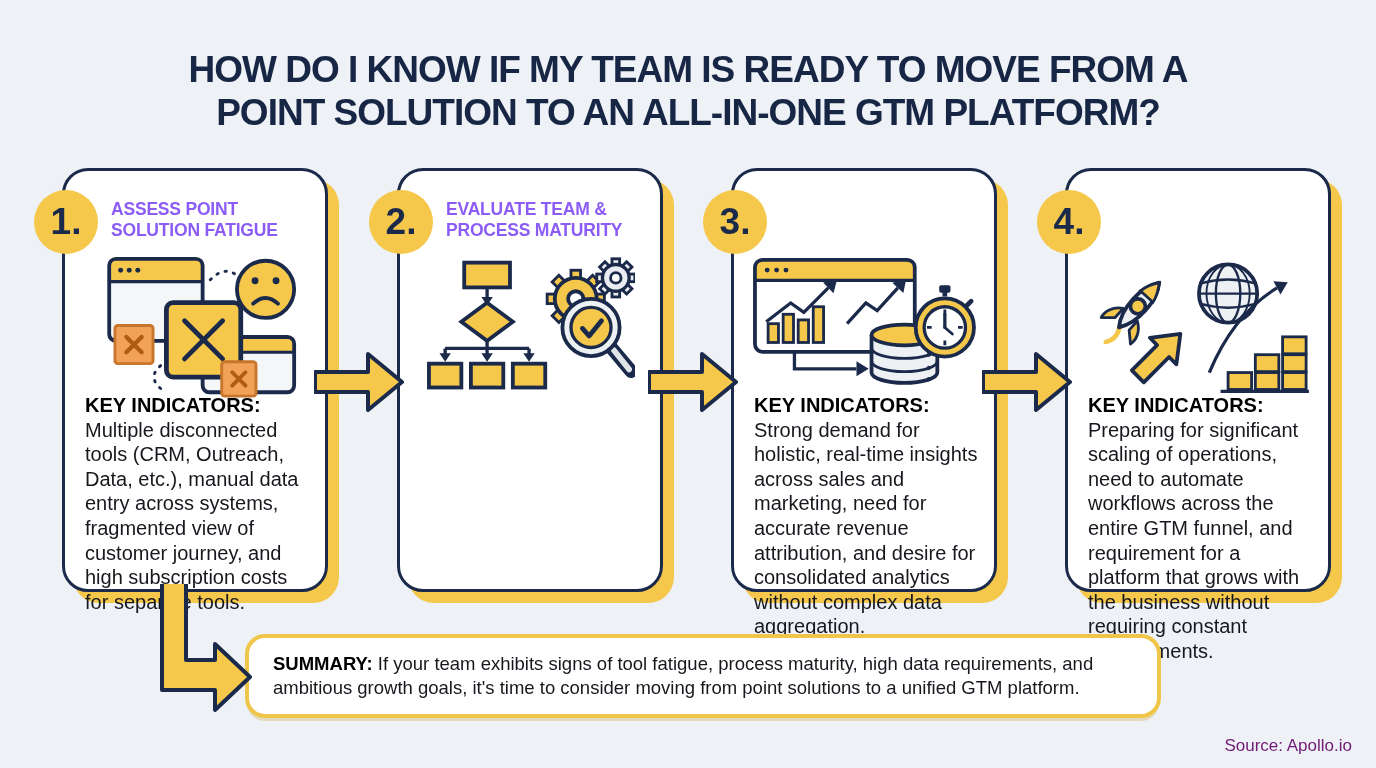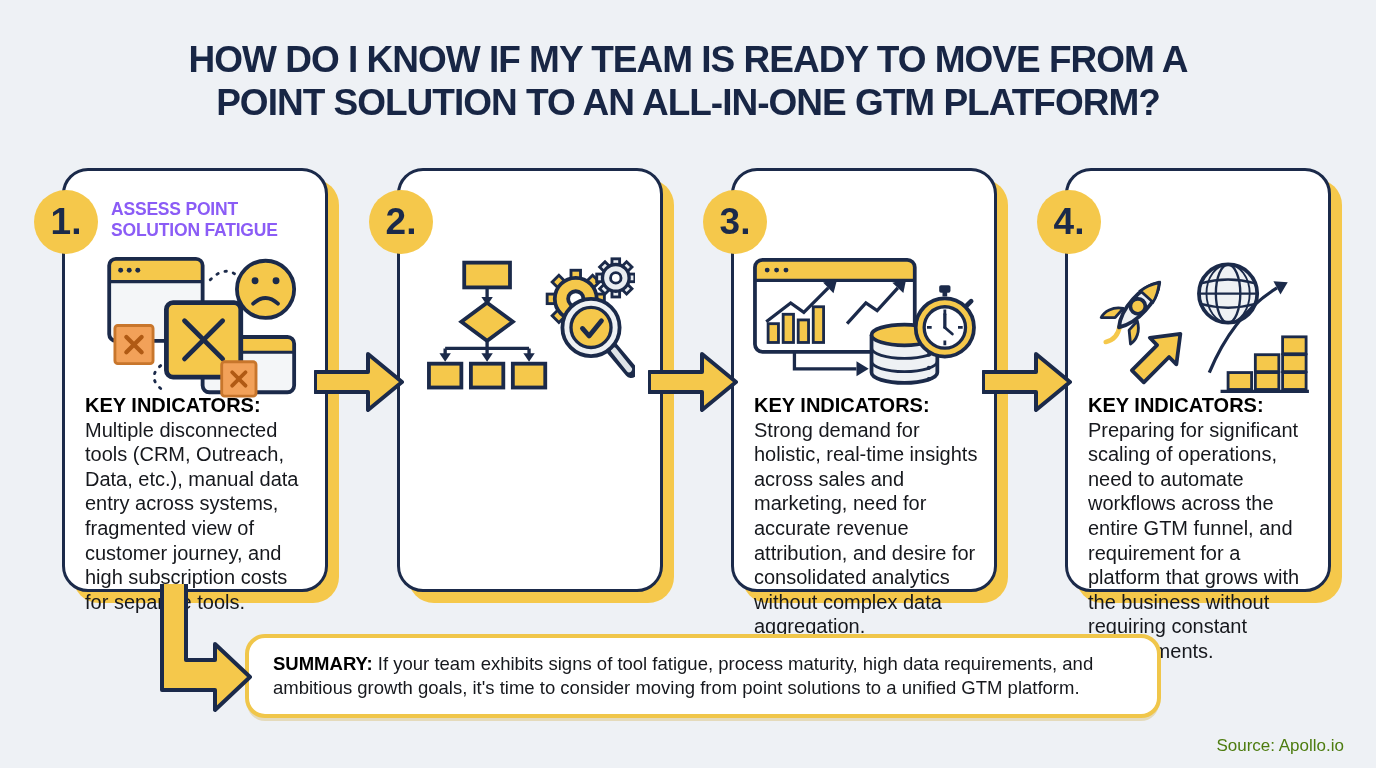--- a/index.html
+++ b/index.html
@@ -1,19 +1,19 @@
 <!DOCTYPE html>
 <html><head>
 <meta charset="utf-8">
 <style>
   html,body{margin:0;padding:0;}
   body{background:#eef1f5;font-family:"Liberation Sans",sans-serif;}
   .canvas{position:relative;width:1376px;height:768px;background:#eef1f5;overflow:hidden;}
 
-  .main-title{position:absolute;top:36px;left:0;right:0;margin:2px;text-align:center;
+  .main-title{position:absolute;top:36px;left:0;right:0;margin:12px;text-align:center;
     color:#182645;font-weight:bold;font-size:37px;line-height:1.17;letter-spacing:-1px;}
 
   .card{position:absolute;top:168px;width:266px;height:424px;background:#fff;
     border:3.5px solid #1b2a4a;border-radius:26px;box-shadow:11px 11px 0 #f5c84b;
     box-sizing:border-box;}
   .num{position:absolute;left:-31px;top:19px;width:64px;height:64px;border-radius:50%;
     background:#f5c84b;display:flex;align-items:center;justify-content:center;
     font-size:37px;font-weight:bold;color:#1b2a4a;}
   .card-title{position:absolute;left:46px;top:28px;width:190px;margin:0;
     font-size:17.5px;font-weight:bold;color:#8b5cf6;line-height:1.2;letter-spacing:-0.2px;}
@@ -24,21 +24,21 @@
   .body-text b{color:#000;}
 
   .arrow{position:absolute;z-index:5;}
 
   .summary{position:absolute;left:245px;top:634px;width:916px;height:84px;background:#fff;
     border:4px solid #f0c64a;border-radius:20px;box-sizing:border-box;z-index:2;
     display:flex;align-items:center;padding:16px 24px;box-shadow:0 5px 0 -2px #e4dabb;}
   .summary p{margin:0;font-size:18.5px;line-height:1.28;color:#16181d;}
   .summary b{color:#000;}
 
-  .source{position:absolute;right:32px;top:736px;font-size:17px;color:#4d7c0f;}
+  .source{position:absolute;right:24px;top:736px;font-size:17px;color:#701a75;}
 </style>
 </head>
 <body>
 
 <div class="canvas">
 
   <h1 class="main-title">
     <span>HOW DO I KNOW IF MY TEAM IS READY TO MOVE FROM A</span><br>
     <span>POINT SOLUTION TO AN ALL-IN-ONE GTM PLATFORM?</span>
   </h1>
@@ -95,20 +95,21 @@
             <circle cx="11" cy="-9" r="3.6" fill="#1b2a4a"></circle>
           <path d="M-13,15 Q0,3 13,15" fill="none" stroke="#1b2a4a" stroke-width="4" stroke-linecap="round"></path>
         </g>
       </svg>
     </div>
     <p class="body-text"><b>KEY INDICATORS:</b> <span>Multiple disconnected tools (CRM, Outreach, Data, etc.), manual data entry across systems, fragmented view of customer journey, and high subscription costs for separate tools.</span></p>
   </section>
 
   <section class="card" style="left:397px">
     <div class="num">2.</div>
+    <h2 class="card-title">EVALUATE TEAM &amp; PROCESS MATURITY</h2>
     <div class="icon-wrap">
       <svg width="210" height="143" viewBox="0 0 220 150">
         <g transform="translate(4,8)" stroke="#1b2a4a" fill="#f5c84b">
           <rect x="37" y="0" width="48" height="26" stroke-width="4"></rect>
           <line x1="61" y1="26" x2="61" y2="37" stroke-width="3.5" fill="none"></line>
           <polygon points="55,36 67,36 61,45" stroke="none" fill="#1b2a4a"></polygon>
           <polygon points="61,42 88,62 61,82 34,62" stroke-width="4"></polygon>
           <path d="M61,82 L61,90 M17,90 L105,90 M17,90 L17,96 M61,90 L61,96 M105,90 L105,96" fill="none" stroke-width="3.5"></path>
           <polygon points="11,95 23,95 17,104" stroke="none" fill="#1b2a4a"></polygon>
           <polygon points="55,95 67,95 61,104" stroke="none" fill="#1b2a4a"></polygon>

